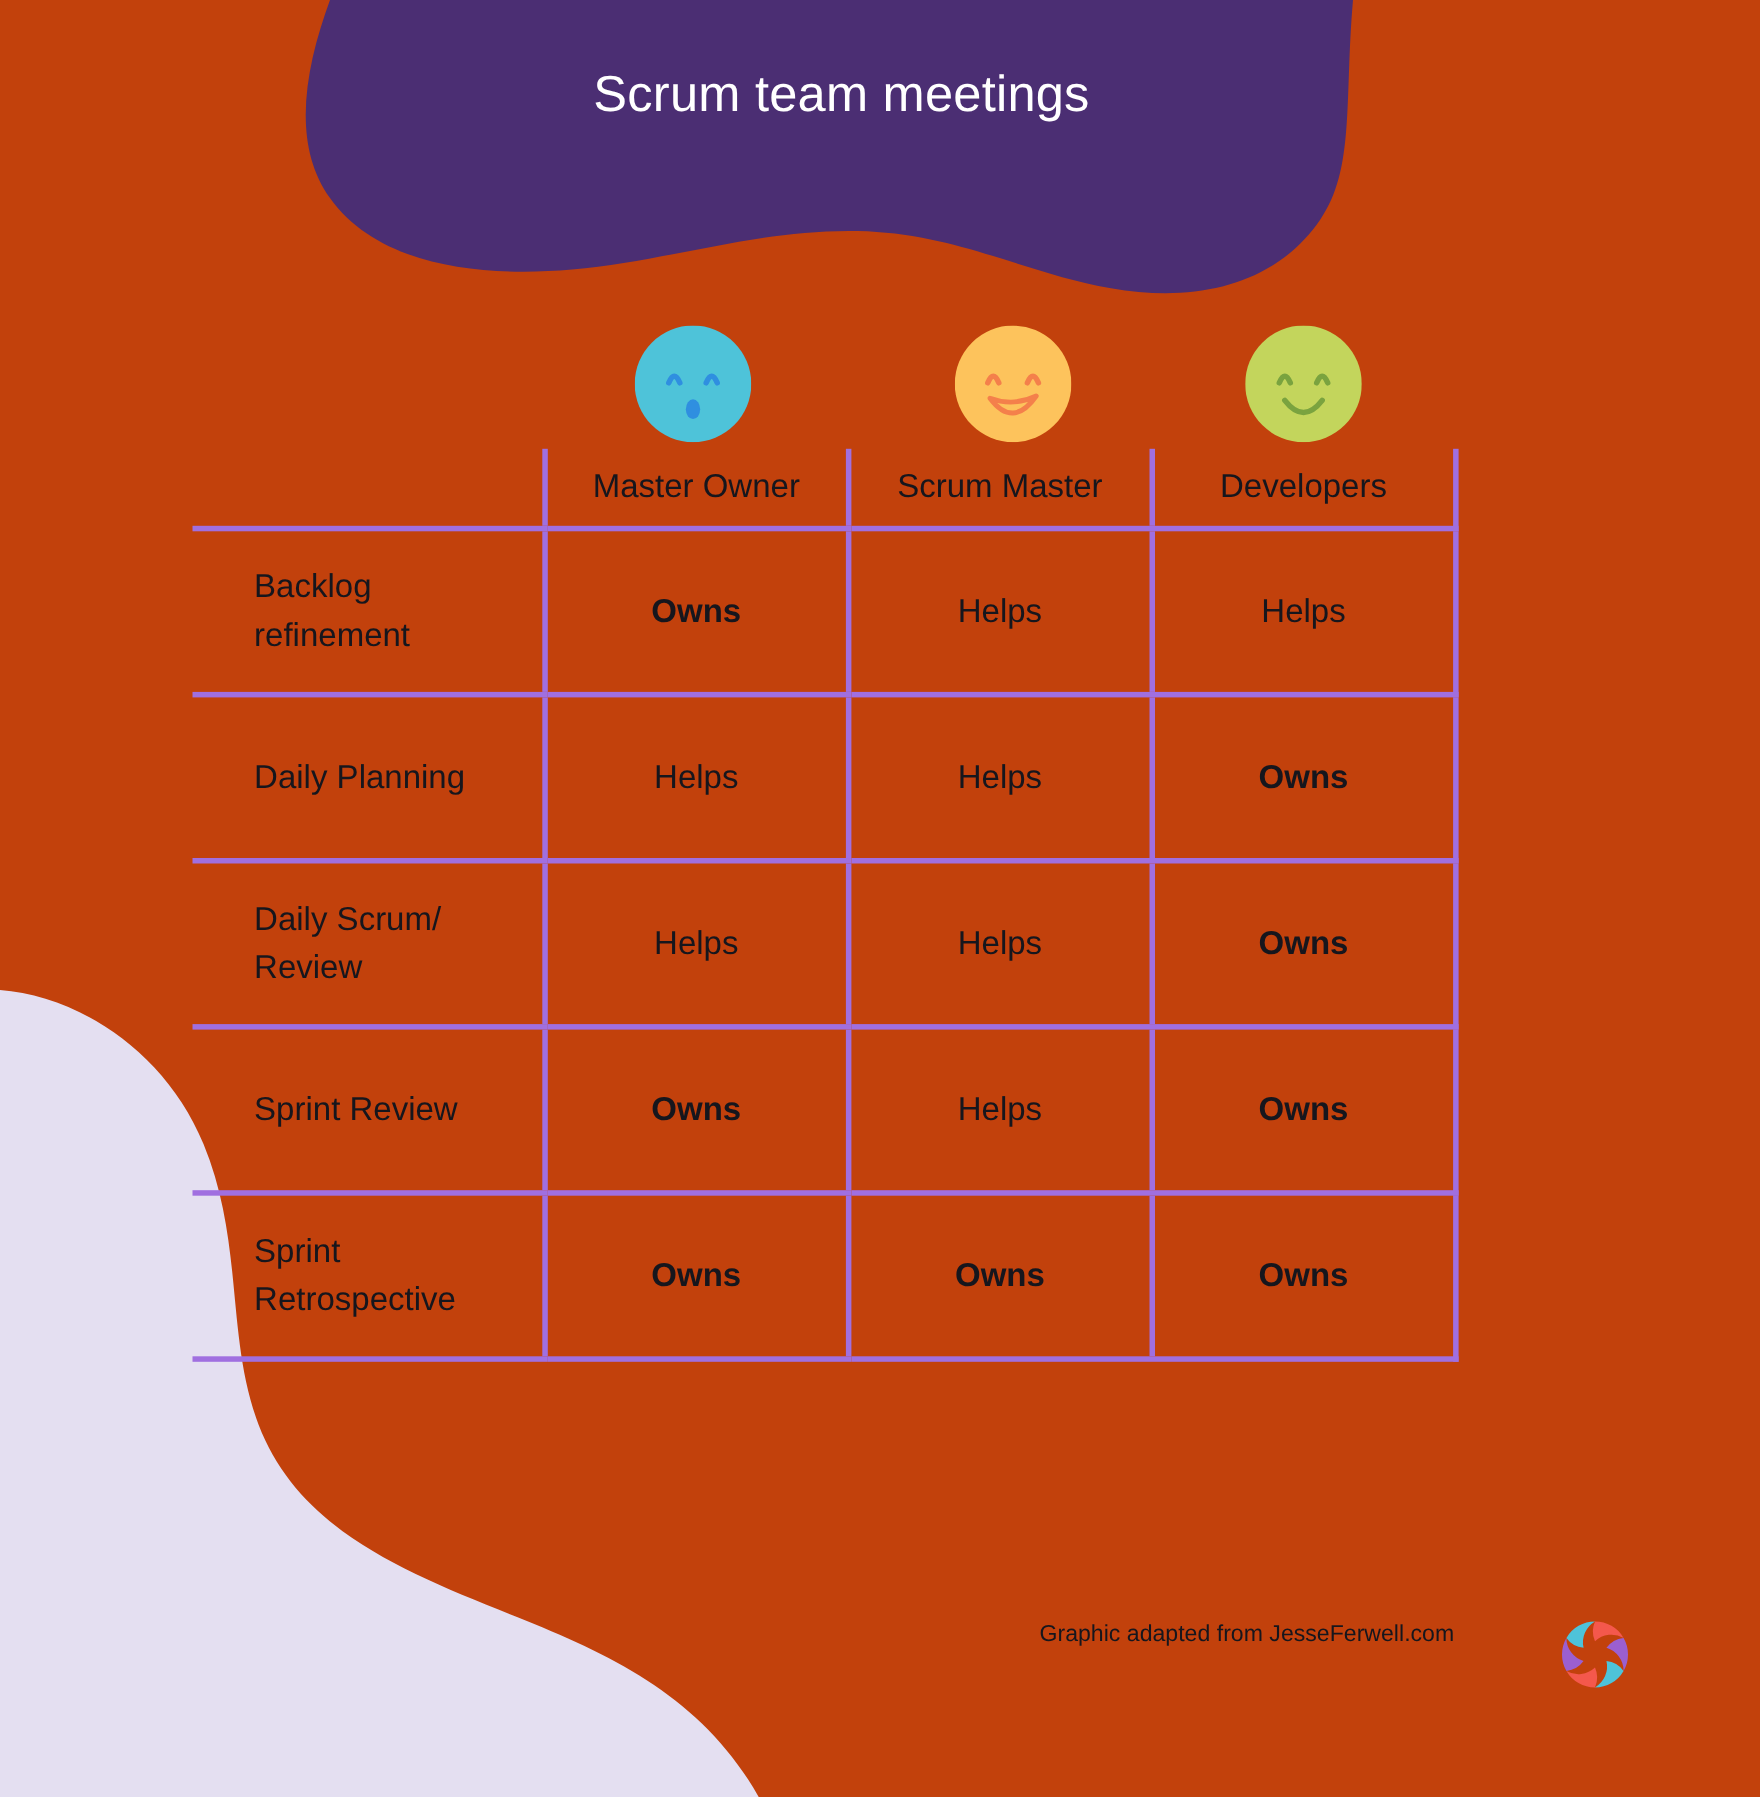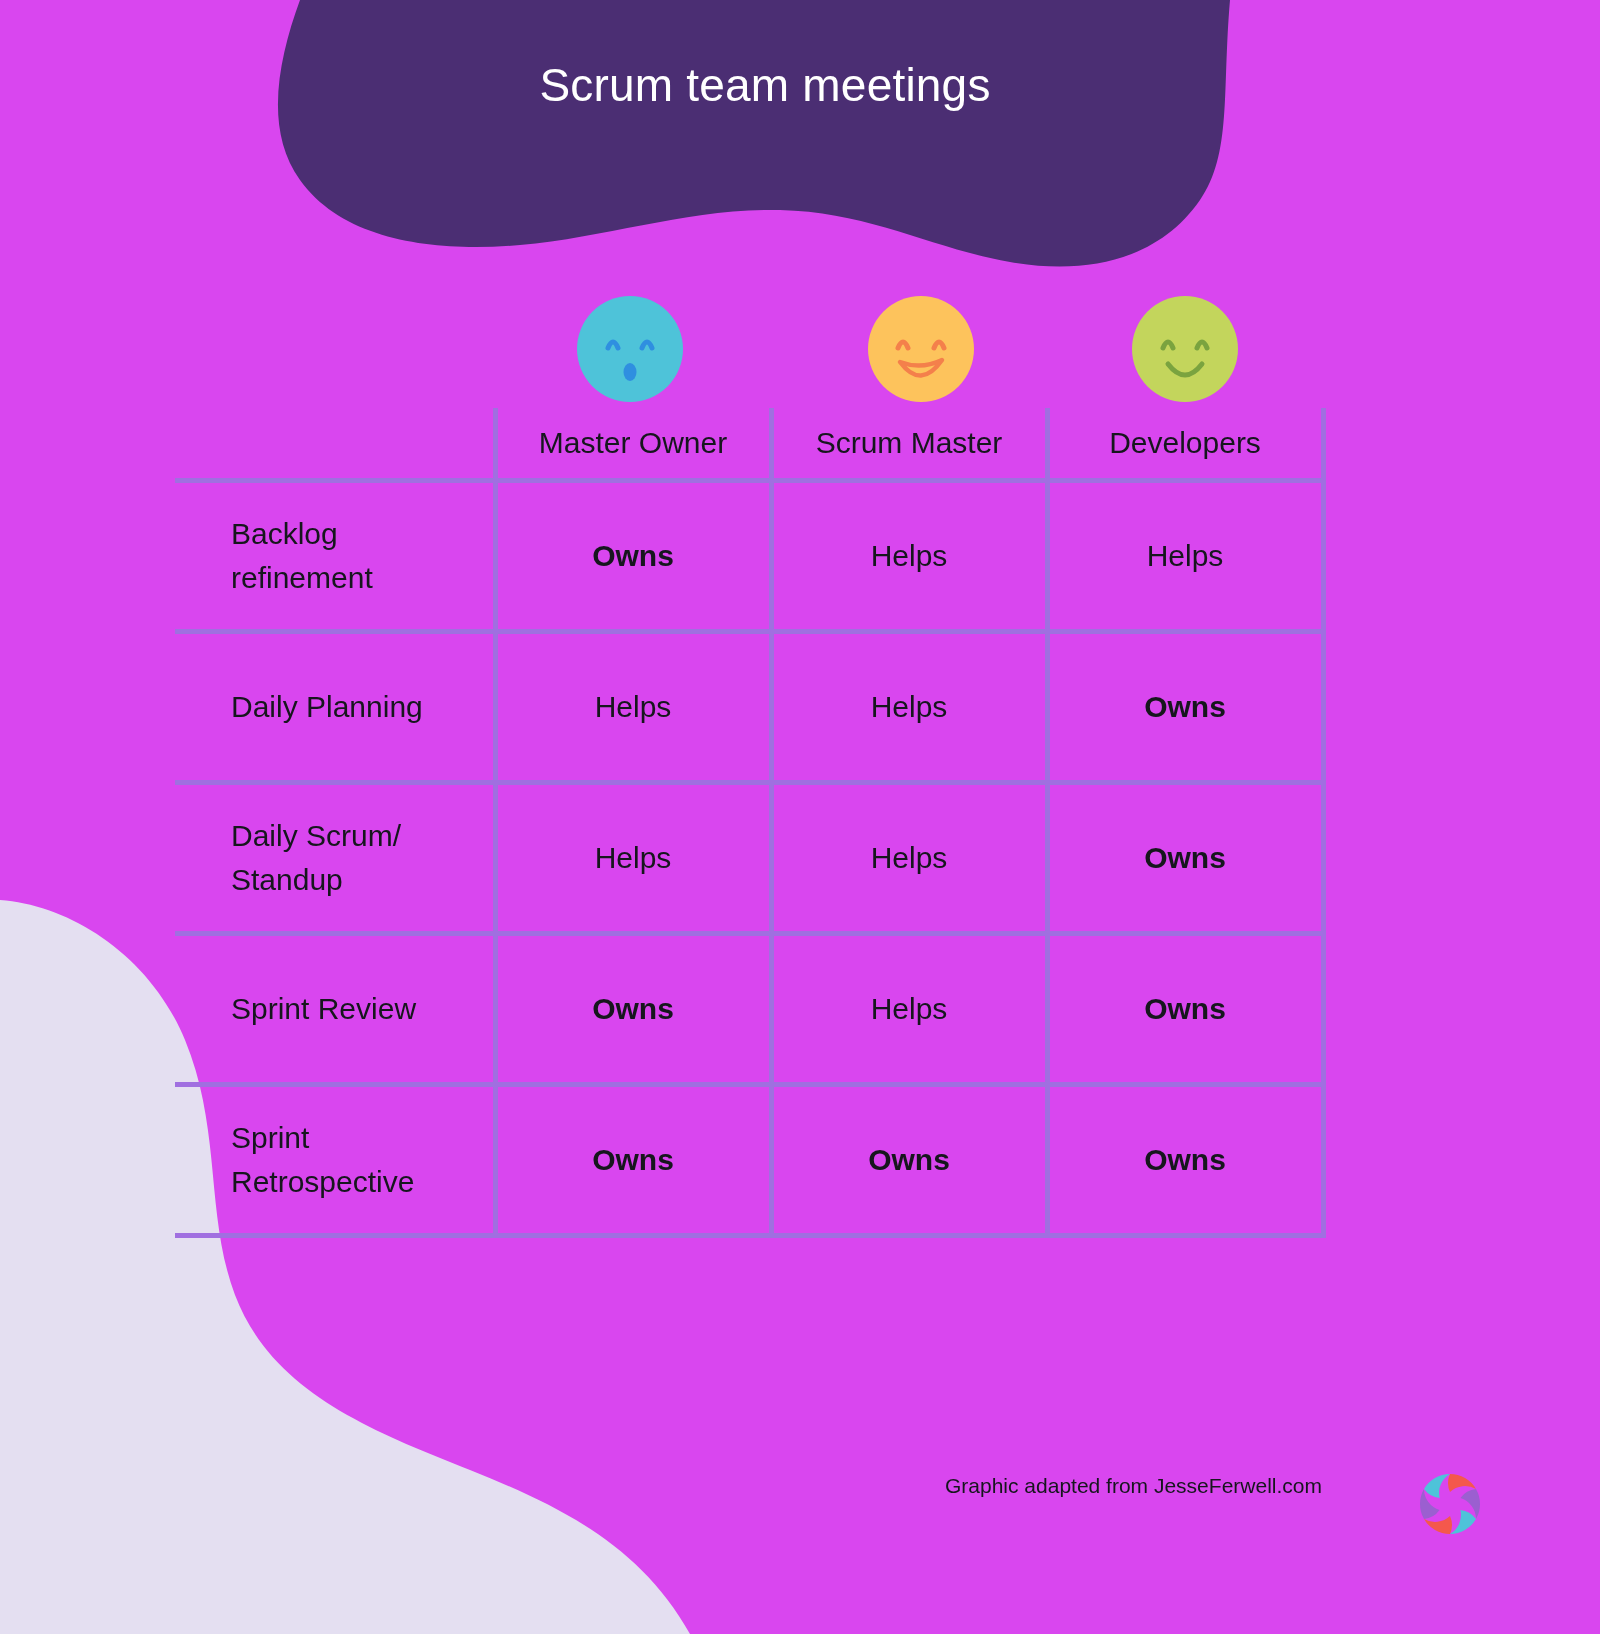--- a/index.html
+++ b/index.html
@@ -9,21 +9,21 @@
     height: 1634px;
     background: #f2effa;
     font-family: "Liberation Sans", sans-serif;
     overflow: hidden;
   }
 
   #canvas {
     position: relative;
     width: 1600px;
     height: 1634px;
-    background: #d946ef;
+    background: #c2410c;
   }
 
   
   .bg-layer {
     position: absolute;
     inset: 0;
     width: 1600px;
     height: 1634px;
     pointer-events: none;
   }
@@ -237,21 +237,21 @@
 
 
         <tr>
           <td class="row-label">Daily Planning</td>
           <td class="cell-val v-helps">Helps</td>
           <td class="cell-val v-helps">Helps</td>
           <td class="cell-val v-owns">Owns</td>
         </tr>
 
         <tr>
-          <td class="row-label">Daily Scrum/ Standup</td>
+          <td class="row-label">Daily Scrum/ Review</td>
           <td class="cell-val v-helps">Helps</td>
           <td class="cell-val v-helps">Helps</td>
           <td class="cell-val v-owns">Owns</td>
         </tr>
 
         <tr>
           <td class="row-label">Sprint Review</td>
           <td class="cell-val v-owns">Owns</td>
           <td class="cell-val v-helps">Helps</td>
           <td class="cell-val v-owns">Owns</td>

